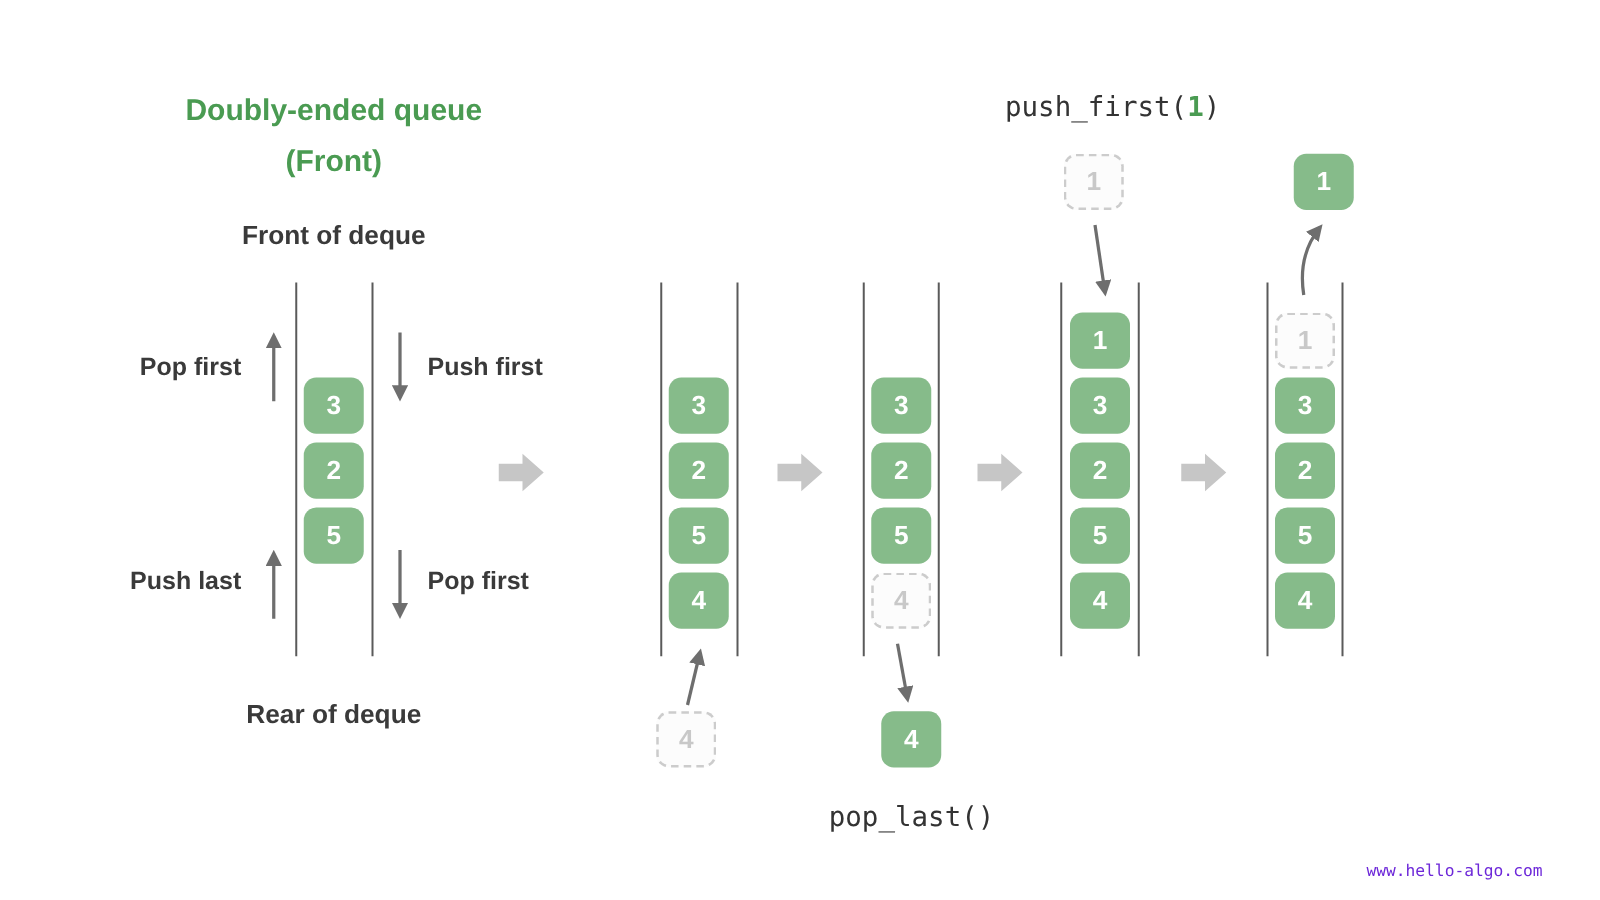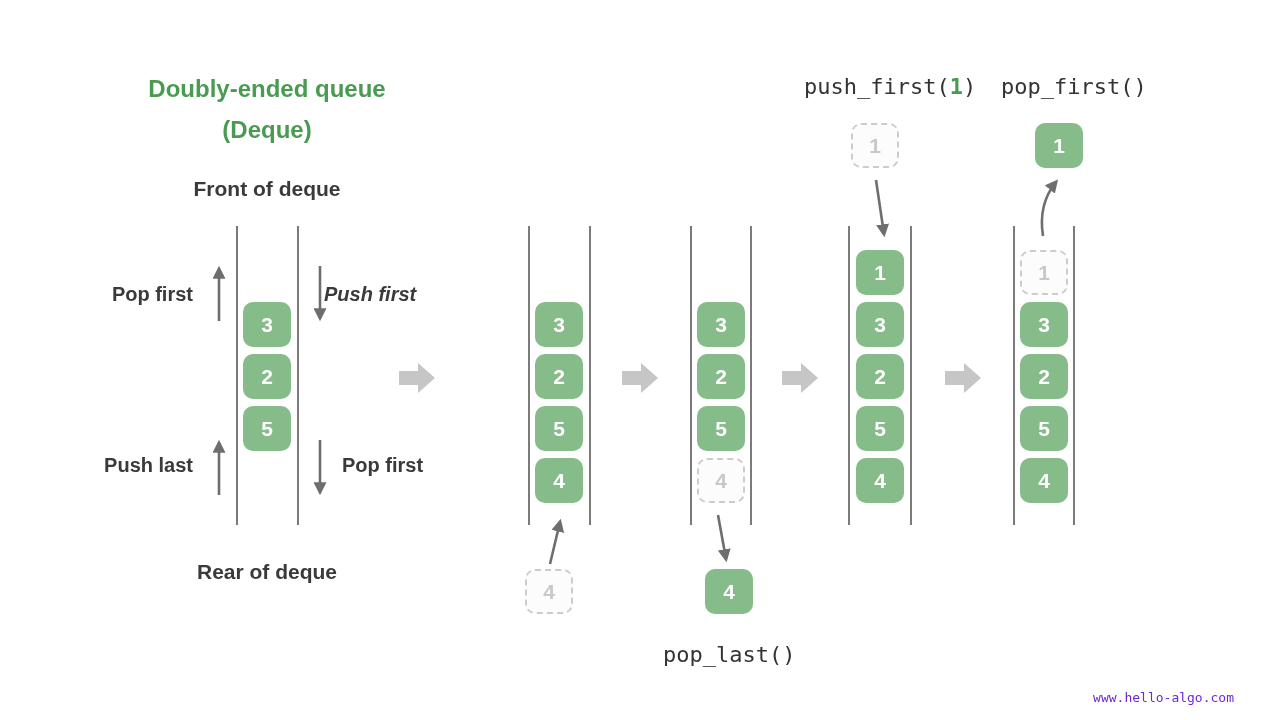--- a/index.html
+++ b/index.html
@@ -23,21 +23,21 @@
     color: #3A3A3A; font-size: 21px; font-weight: bold;
   }
   .front-label { top: 165px; }
   .rear-label  { top: 548px; }
 
   .side-label {
     position: absolute; color: #3A3A3A; font-size: 20px; font-weight: bold;
     white-space: nowrap;
   }
   .lbl-pop-first  { left: 43px;  top: 271px; width: 150px; text-align: right; }
-  .lbl-push-first { left: 324px; top: 271px; font-style: italic; }
+  .lbl-push-first { left: 342px; top: 271px; }
   .lbl-push-last  { left: 43px;  top: 442px; width: 150px; text-align: right; }
   .lbl-pop-last   { left: 342px; top: 442px; }
 
   .cell {
     position: absolute; width: 48px; height: 45px;
     background: #86BB8A; border-radius: 10px;
     color: #ffffff; font-size: 21px; font-weight: bold;
     display: flex; align-items: center; justify-content: center;
     box-sizing: border-box;
   }
@@ -106,21 +106,21 @@
     <g fill="#C6C6C6">
       <polygon points="399,359 418,359 418,351 435,366 418,381 418,373 399,373"></polygon>
       <polygon points="622,359 641,359 641,351 658,366 641,381 641,373 622,373"></polygon>
       <polygon points="782,359 801,359 801,351 818,366 801,381 801,373 782,373"></polygon>
       <polygon points="945,359 964,359 964,351 981,366 964,381 964,373 945,373"></polygon>
     </g>
   </svg>
 
   <div class="title">
     <div>Doubly-ended queue</div>
-    <div>(Deque)</div>
+    <div>(Front)</div>
   </div>
 
   <div class="big-label front-label">Front of deque</div>
   <div class="big-label rear-label">Rear of deque</div>
 
   <div class="side-label lbl-pop-first">Pop first</div>
   <div class="side-label lbl-push-first">Push first</div>
   <div class="side-label lbl-push-last">Push last</div>
   <div class="side-label lbl-pop-last">Pop first</div>
 
@@ -152,18 +152,17 @@
 
   <div class="cell ghost" style="left:1020px; top:238px;">1</div>
   <div class="cell" style="left:1020px; top:290px;">3</div>
   <div class="cell" style="left:1020px; top:342px;">2</div>
   <div class="cell" style="left:1020px; top:394px;">5</div>
   <div class="cell" style="left:1020px; top:446px;">4</div>
 
   <div class="cell" style="left:1035px; top:111px;">1</div>
 
   <div class="op-label lbl-push-first-op"><span>push_first(</span><span class="arg">1</span><span>)</span></div>
-  <div class="op-label lbl-pop-first-op"><span>pop_first()</span></div>
   <div class="op-label lbl-pop-last-op"><span>pop_last()</span></div>
 
   <div class="watermark">www.hello-algo.com</div>
 
 </div>
 
 </body></html>

